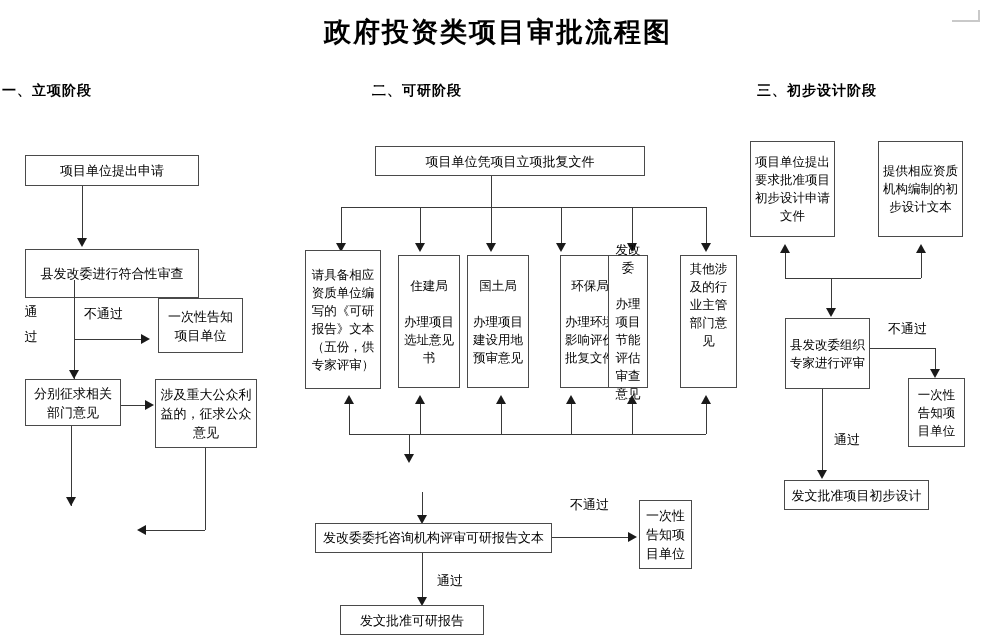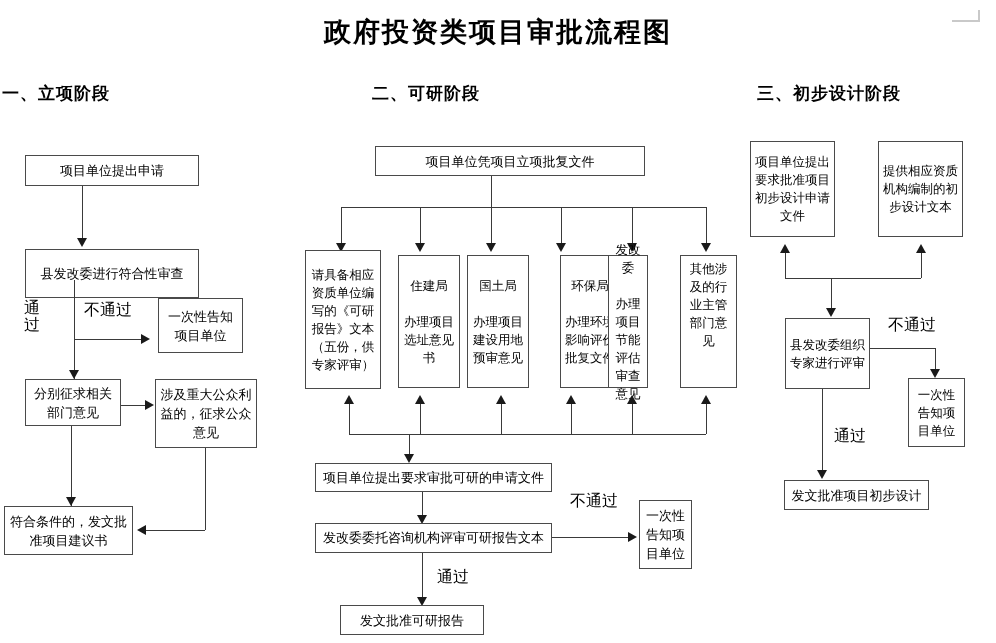--- a/index.html
+++ b/index.html
@@ -32,21 +32,21 @@
     right:16px; top:10px;
     width:26px; height:10px;
     border-left:2px solid #c9c9c9;
     border-top:2px solid #c9c9c9;
     transform:rotate(180deg);
   }
 
   
   .section-head{
     position:absolute;
-    font-size:17px;
+    font-size:14px;
     font-weight:bold;
     letter-spacing:1px;
     white-space:nowrap;
     color:#000;
   }
 
   
   .box{
     position:absolute;
     box-sizing:border-box;
@@ -92,22 +92,22 @@
   }
   .arr-left{
     border-top:5px solid transparent;
     border-bottom:5px solid transparent;
     border-right:9px solid #1a1a1a;
   }
 
   
   .elabel{
     position:absolute;
-    font-size:16px;
-    line-height:17px;
+    font-size:13px;
+    line-height:25px;
     white-space:nowrap;
     color:#000;
   }
   .elabel.stack{
     white-space:normal;
     width:14px;
     text-align:center;
   }
 </style>
 </head>
@@ -148,21 +148,20 @@
 
   <div class="box" style="left:155px; top:379px; width:102px; height:69px;">涉及重大公众利益的，征求公众意见</div>
 
   <div class="vline" style="left:71px; top:426px; height:80px;"></div>
   <div class="arr arr-down" style="left:66px; top:497px;"></div>
 
   <div class="vline" style="left:205px; top:448px; height:82px;"></div>
   <div class="hline" style="left:144px; top:530px; width:61px;"></div>
   <div class="arr arr-left" style="left:137px; top:525px;"></div>
 
-  <div class="box" style="left:4px; top:506px; width:129px; height:49px;">符合条件的，发文批准项目建议书</div>
 
   <div class="box" style="left:375px; top:146px; width:270px; height:30px;">项目单位凭项目立项批复文件</div>
 
   <div class="vline" style="left:491px; top:176px; height:31px;"></div>
 
   <div class="hline" style="left:341px; top:207px; width:365px;"></div>
 
   <div class="vline" style="left:341px; top:207px; height:38px;"></div>
   <div class="arr arr-down" style="left:336px; top:243px;"></div>
 
@@ -217,21 +216,20 @@
 
   <div class="vline" style="left:632px; top:403px; height:31px;"></div>
   <div class="arr arr-up" style="left:627px; top:395px;"></div>
 
   <div class="vline" style="left:706px; top:403px; height:31px;"></div>
   <div class="arr arr-up" style="left:701px; top:395px;"></div>
 
   <div class="vline" style="left:409px; top:434px; height:24px;"></div>
   <div class="arr arr-down" style="left:404px; top:454px;"></div>
 
-  <div class="box" style="left:315px; top:463px; width:237px; height:29px;">项目单位提出要求审批可研的申请文件</div>
 
   <div class="vline" style="left:422px; top:492px; height:27px;"></div>
   <div class="arr arr-down" style="left:417px; top:515px;"></div>
 
   <div class="box" style="left:315px; top:523px; width:237px; height:30px;font-family:Liberation Mono, monospace;">发改委委托咨询机构评审可研报告文本</div>
 
   <div class="hline" style="left:552px; top:537px; width:80px;"></div>
   <div class="arr arr-right" style="left:628px; top:532px;"></div>
   <div class="elabel" style="left:570px; top:492px;">不通过</div>
 

